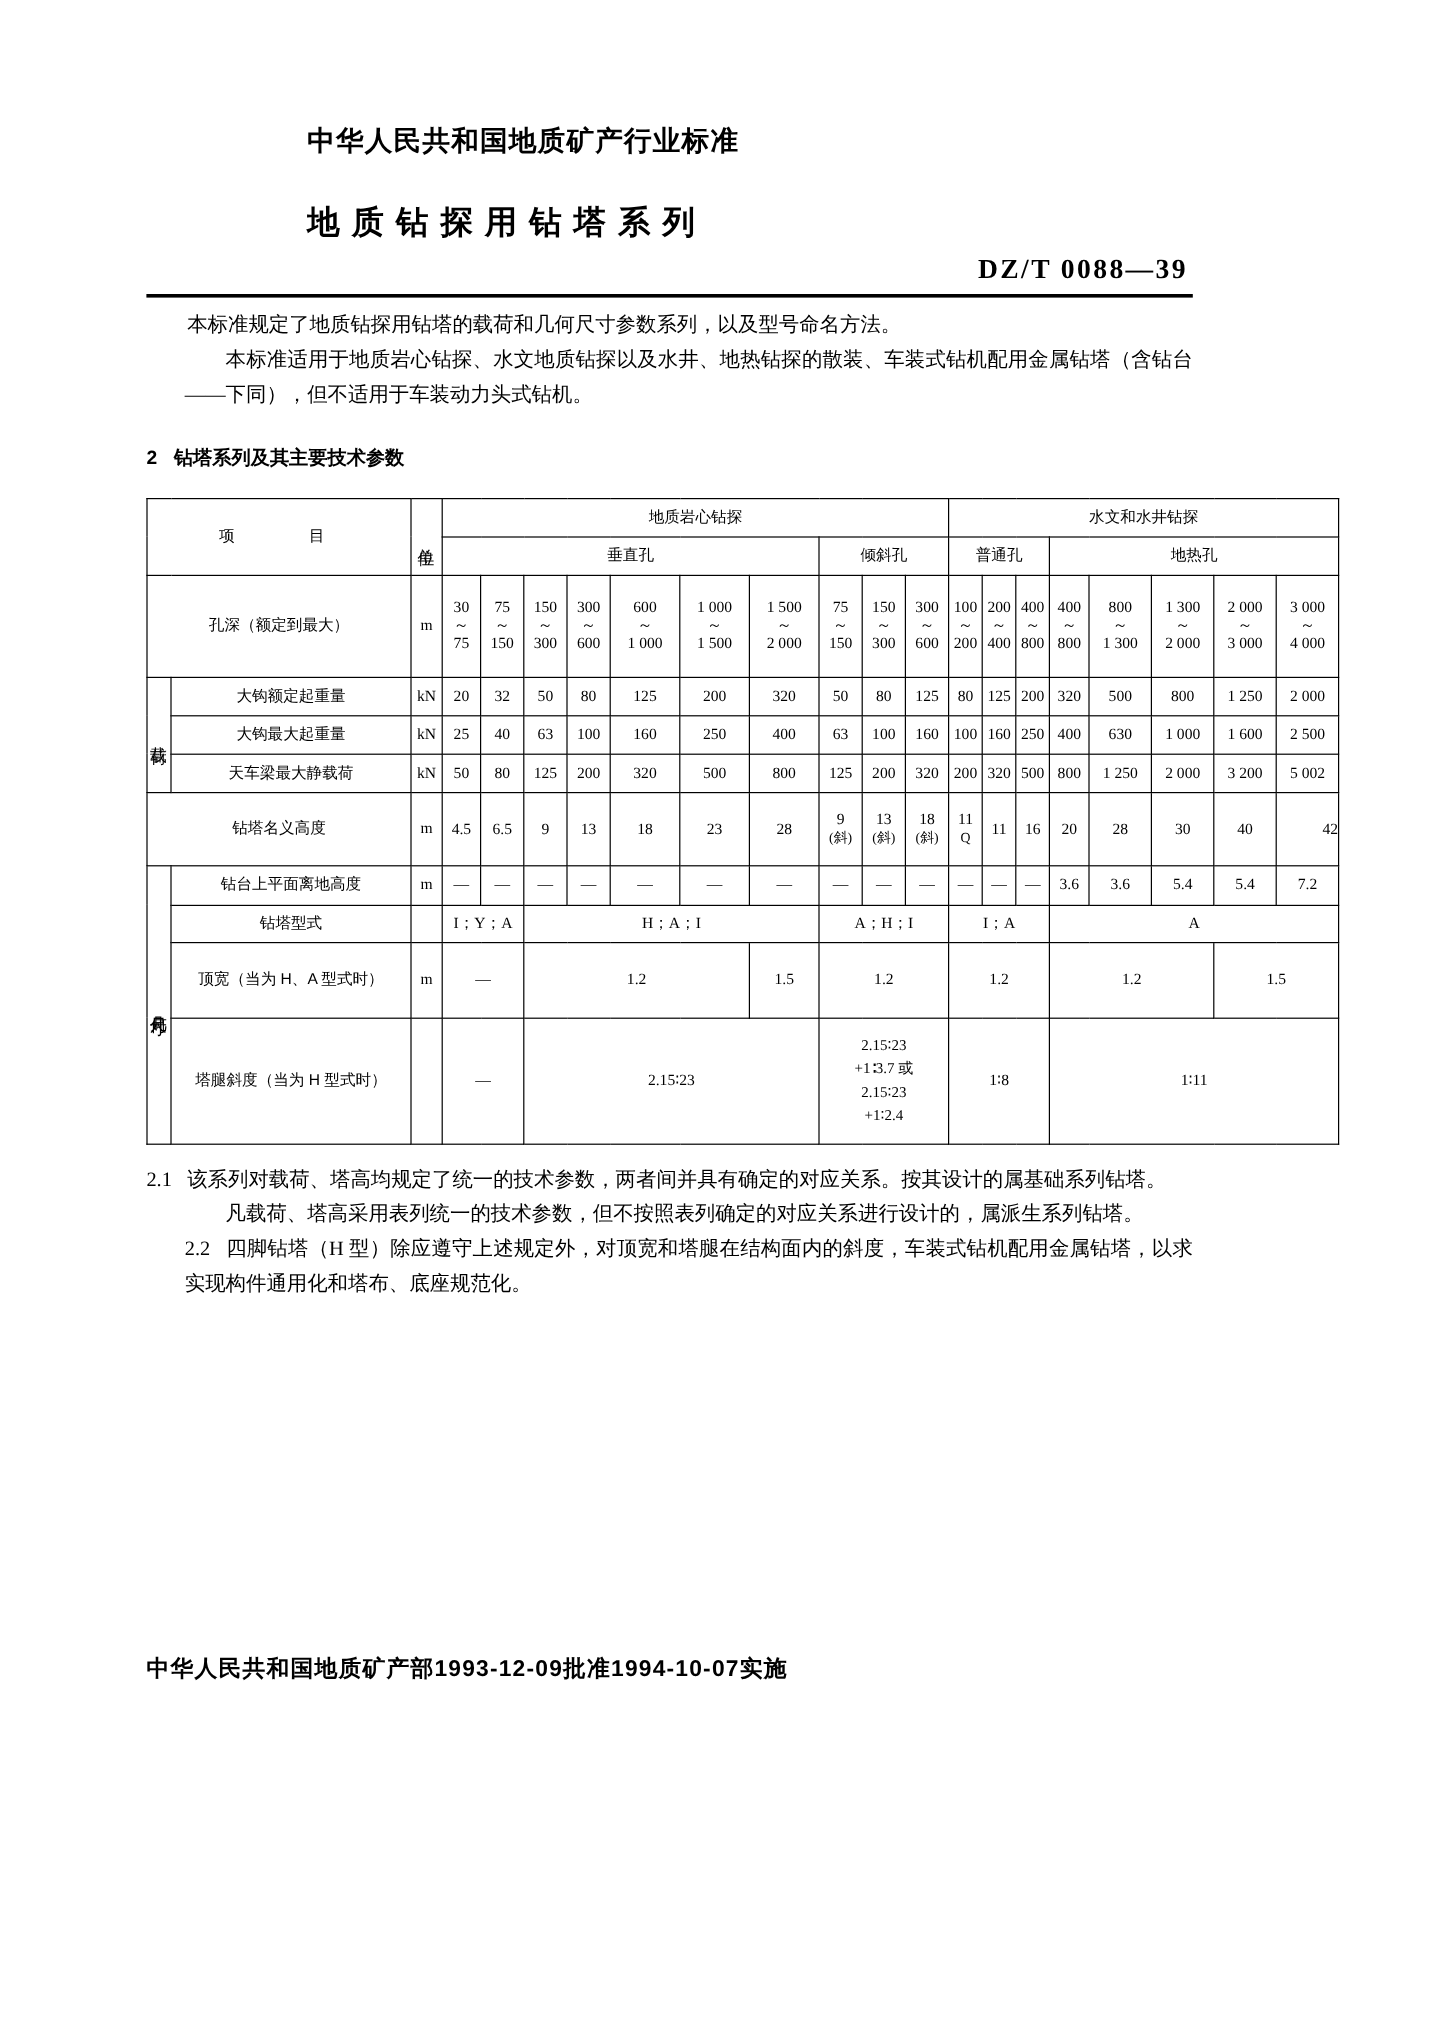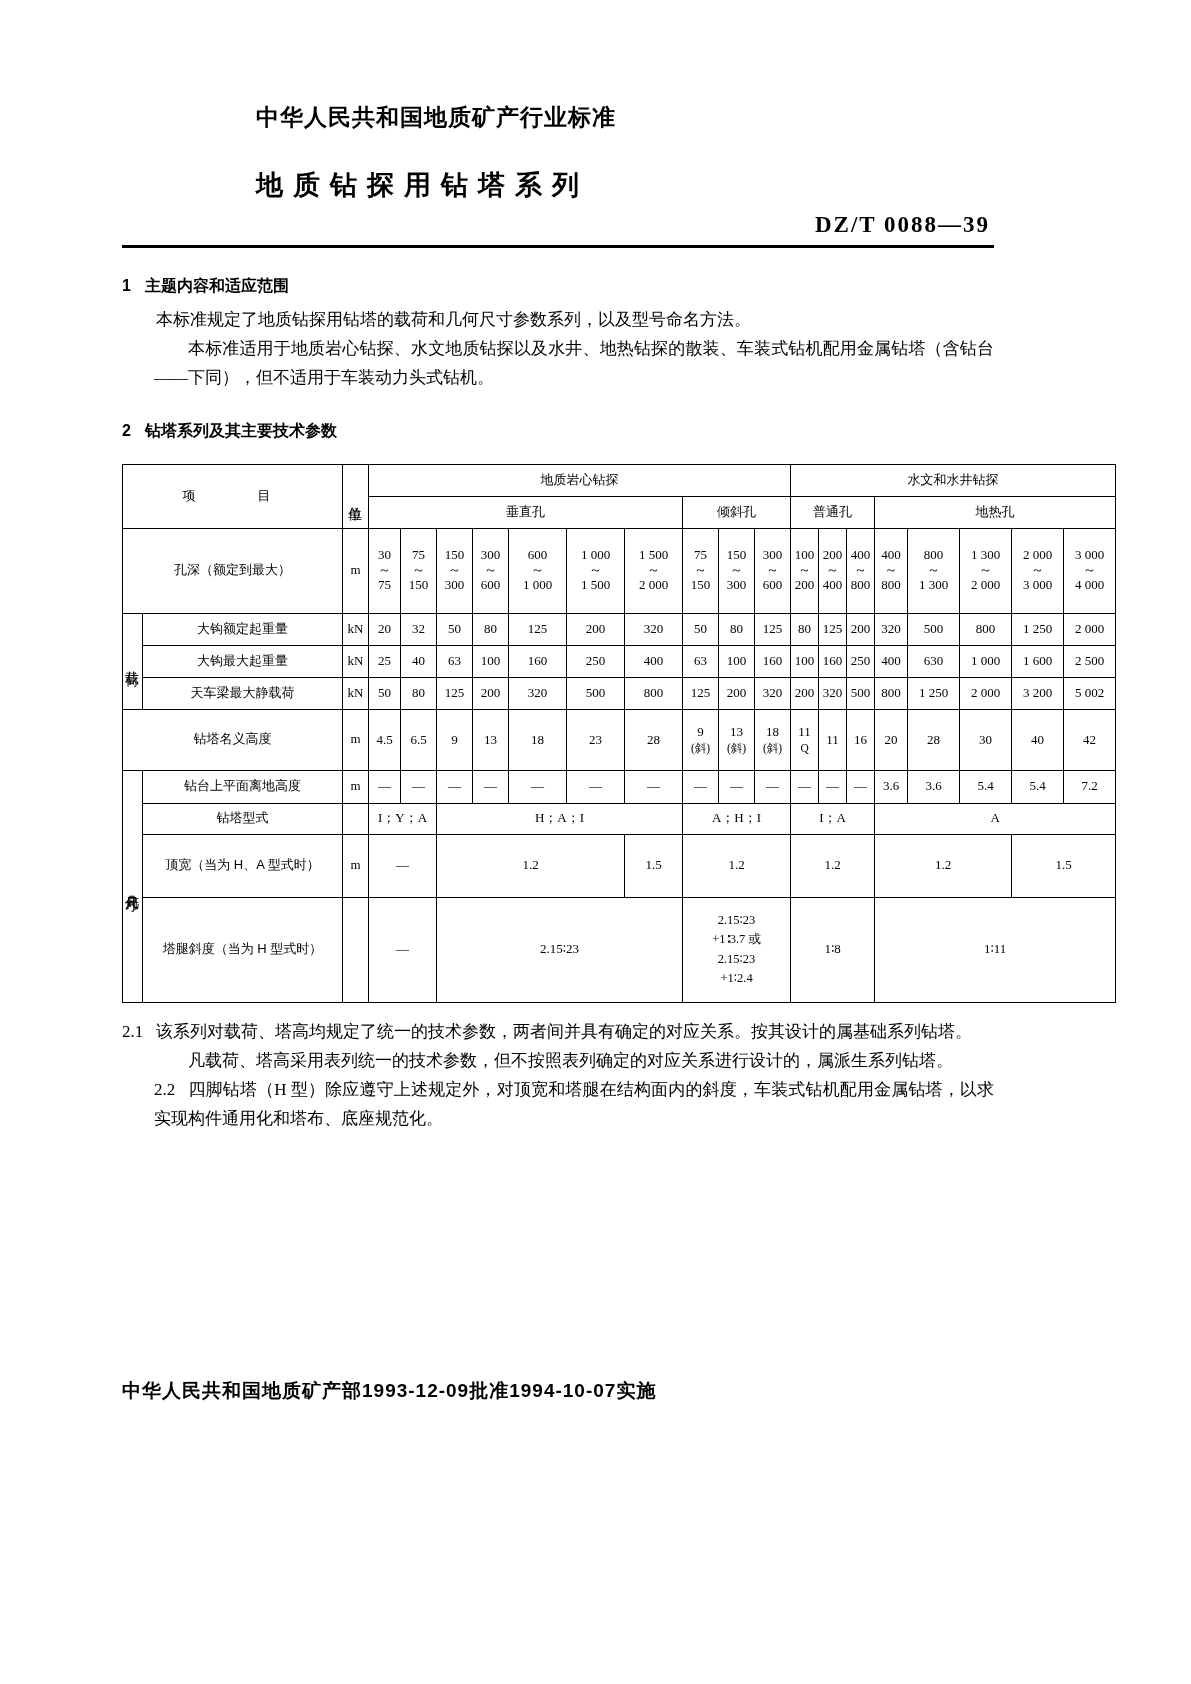--- a/index.html
+++ b/index.html
@@ -182,23 +182,20 @@
 <div class="page">
   <div class="content">
 
     <div class="doc-head">
       <div class="org-title">中华人民共和国地质矿产行业标准</div>
       <div class="std-code">DZ/T 0088—39</div>
       <div class="doc-title">地质钻探用钻塔系列</div>
       <div class="rule-thick"></div>
     </div>
 
-    <div class="sec-title">
-      <span class="num">1</span><span>主题内容和适应范围</span>
-    </div>
     <div class="para indent">本标准规定了地质钻探用钻塔的载荷和几何尺寸参数系列，以及型号命名方法。</div>
     <div class="para indent tight">本标准适用于地质岩心钻探、水文地质钻探以及水井、地热钻探的散装、车装式钻机配用金属钻塔（含钻台——下同），但不适用于车装动力头式钻机。</div>
 
     <div class="sec-title">
       <span class="num">2</span><span>钻塔系列及其主要技术参数</span>
     </div>
 
     <table class="spec">
       <colgroup>
         <col style="width:20px">
@@ -425,21 +422,21 @@
             <td style="line-height: 1.25;"><span>9</span><span class="small-note">(斜)</span></td>
             <td style="line-height: 1.25;"><span>13</span><span class="small-note">(斜)</span></td>
             <td style="line-height: 1.25;"><span>18</span><span class="small-note">(斜)</span></td>
             <td style="line-height: 1.25;"><span>11</span><span class="small-note">Q</span></td>
             <td style="line-height: 1.25;"><span>11</span></td>
             <td style="line-height: 1.25;"><span>16</span></td>
             <td style="line-height: 1.25;"><span>20</span></td>
             <td style="line-height: 1.25;"><span>28</span></td>
             <td style="line-height: 1.25;"><span>30</span></td>
             <td style="line-height: 1.25;"><span>40</span></td>
-            <td style="line-height: 1.25;"><span>42</span></td>
+            <td style="line-height: 1.25; text-align: right;"><span>42</span></td>
           </tr>
 
       <tr id="row-platform">
         <td rowspan="4" class="sidecat">
           <div class="vert-wrap">
                 <span class="vert">几何尺寸</span>
               </div>
         </td>
         <td class="item-label" style="height:32px">钻台上平面离地高度</td>
         <td class="unit-c">m</td>

